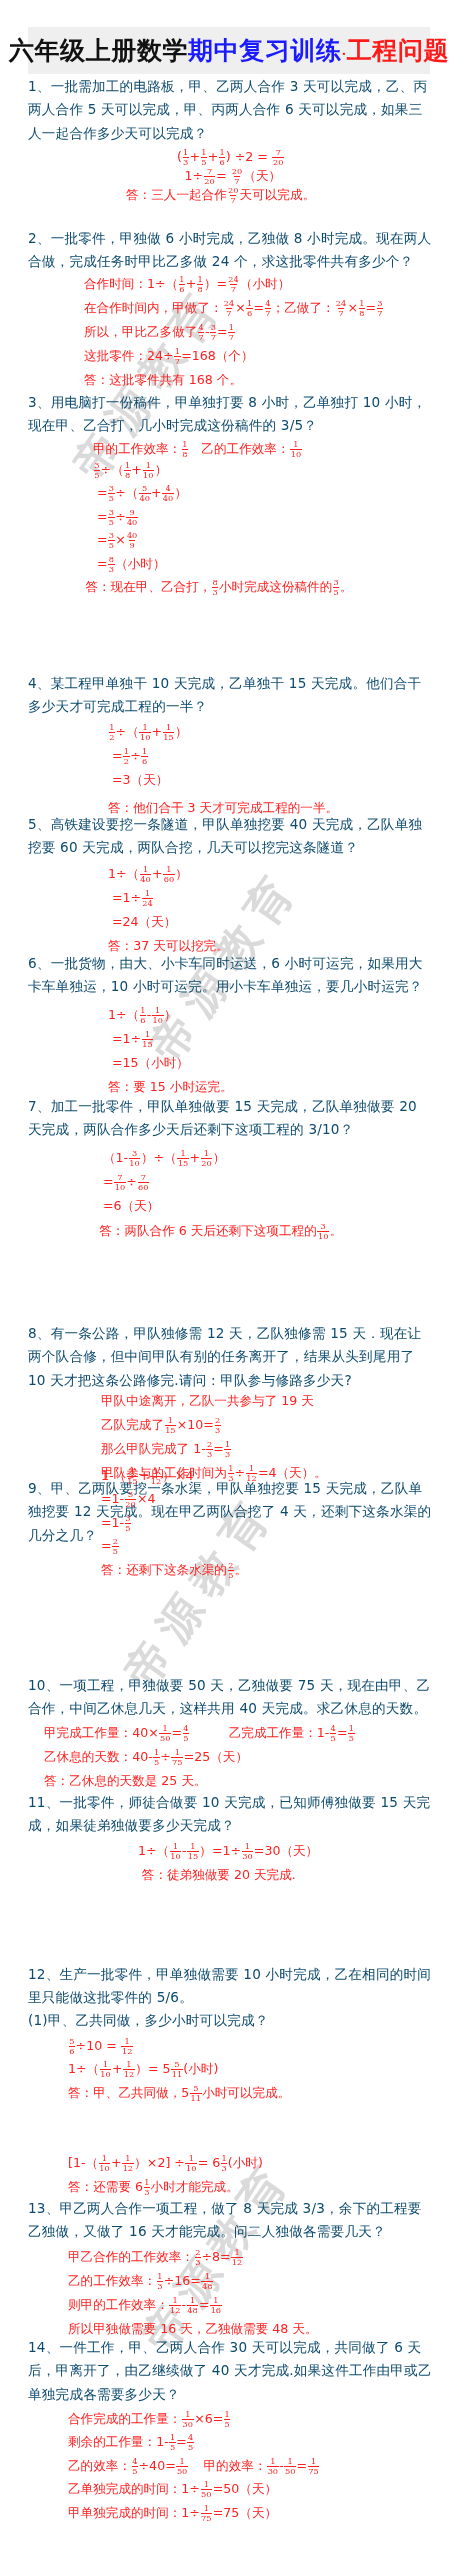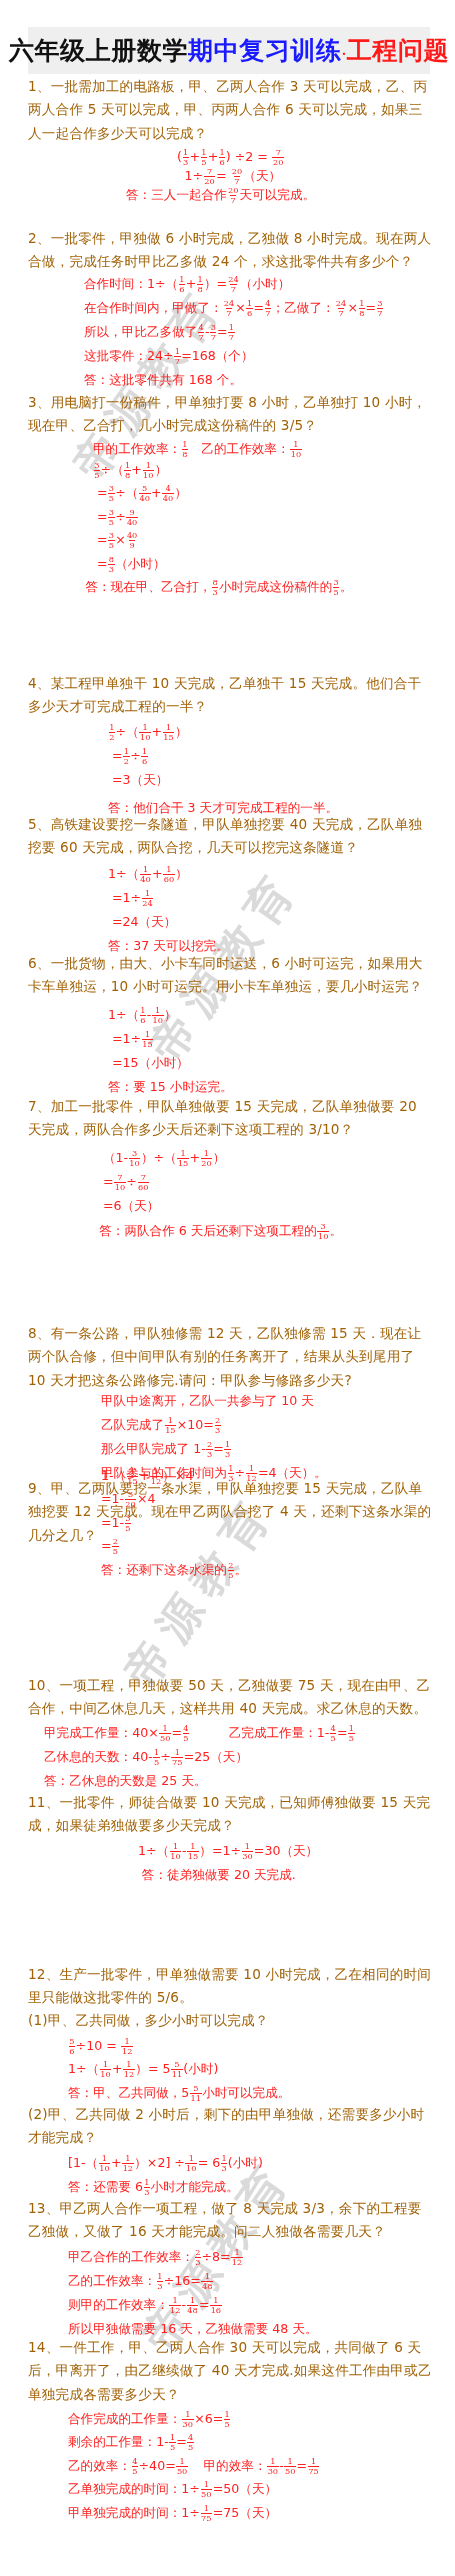--- a/index.html
+++ b/index.html
@@ -6,21 +6,21 @@
   body { width:455px; height:2576px; position:relative; overflow:hidden;
          font-family:"DejaVu Sans","Liberation Sans",sans-serif; }
   .page { position:absolute; left:0; top:0; width:455px; height:2576px; }
   .title-band { position:absolute; left:28px; top:27px; width:402px; height:47px;
                 background:#efefef; display:flex; align-items:center; justify-content:center;
                 font-family:"DejaVu Serif","Liberation Serif",serif; font-size:25px; font-weight:bold; letter-spacing:0.6px; white-space:nowrap; }
   .t-black { color:#111111; }
   .t-blue  { color:#1a1aff; }
   .t-red   { color:#ff1a1a; }
   .q { position:absolute; left:28px; width:405px; font-size:13.6px; line-height:23.4px;
-       color:#a16207; letter-spacing:0.2px; }
+       color:#0c4a6e; letter-spacing:0.2px; }
   .a { position:absolute; color:#ff2020; font-size:12.6px; line-height:16.4px; white-space:nowrap; }
   .a .ln { display:block; height:19px; line-height:19px; }
   .fr { display:inline-flex; flex-direction:column; align-items:center; vertical-align:middle;
         font-family:"DejaVu Serif","Liberation Serif",serif; font-size:8.2px; line-height:8.9px; margin:0 0.6px; }
   .fr .n { padding:0 0.6px; }
   .fr .d { border-top:0.8px solid #ff2020; padding:0 0.6px; }
   .watermark { position:absolute; color:rgba(150,150,150,0.35); font-size:44px; font-weight:bold;
                transform:rotate(-55deg); transform-origin:center; white-space:nowrap; letter-spacing:11.4px;
                pointer-events:none; font-family:"DejaVu Sans",sans-serif; }
 </style>
@@ -251,21 +251,21 @@
         </span></span>
     <span class="ln" style="height:24px;line-height:24px">=6（天）</span>
     <span class="ln" style="height:25px;line-height:25px;margin-left:-3.8px">答：两队合作 6 天后还剩下这项工程的<span class="fr">
           <span class="n">3</span>
           <span class="d">10</span>
         </span>。</span>
   </div>
 
   <div class="q" style="top:1322px">8、有一条公路，甲队独修需 12 天，乙队独修需 15 天．现在让两个队合修，但中间甲队有别的任务离开了，结果从头到尾用了 10 天才把这条公路修完.请问：甲队参与修路多少天?</div>
   <div class="a" style="left:101px;top:1389px">
-    <span class="ln" style="height:24px;line-height:24px">甲队中途离开，乙队一共参与了 10 天</span>
+    <span class="ln" style="height:24px;line-height:24px">甲队中途离开，乙队一共参与了 19 天</span>
     <span class="ln" style="height:24px;line-height:24px">乙队完成了<span class="fr">
           <span class="n">1</span>
           <span class="d">15</span>
         </span>×10=<span class="fr">
           <span class="n">2</span>
           <span class="d">3</span>
         </span></span>
     <span class="ln" style="height:24px;line-height:24px">那么甲队完成了 1-<span class="fr">
           <span class="n">2</span>
           <span class="d">3</span>
@@ -367,21 +367,20 @@
           <span class="d">12</span>
         </span>）= 5<span class="fr">
           <span class="n">5</span>
           <span class="d">11</span>
         </span>(小时)</span>
     <span class="ln" style="height:23.4px;line-height:23.4px">答：甲、乙共同做，5<span class="fr">
           <span class="n">5</span>
           <span class="d">11</span>
         </span>小时可以完成。</span>
   </div>
-  <div class="q" style="top:2103px">(2)甲、乙共同做 2 小时后，剩下的由甲单独做，还需要多少小时才能完成？</div>
   <div class="a" style="left:68px;top:2151px">
     <span class="ln" style="height:24px;line-height:24px">[1-（<span class="fr">
           <span class="n">1</span>
           <span class="d">10</span>
         </span>+<span class="fr">
           <span class="n">1</span>
           <span class="d">12</span>
         </span>）×2] ÷<span class="fr">
           <span class="n">1</span>
           <span class="d">10</span>

